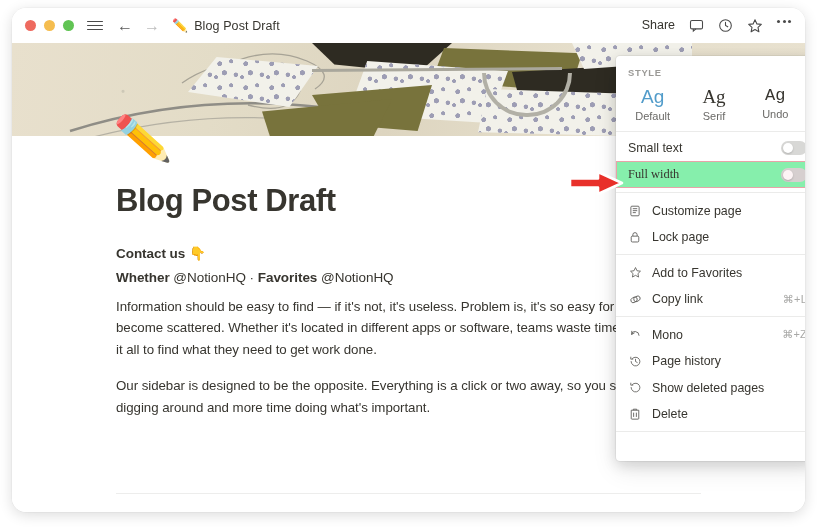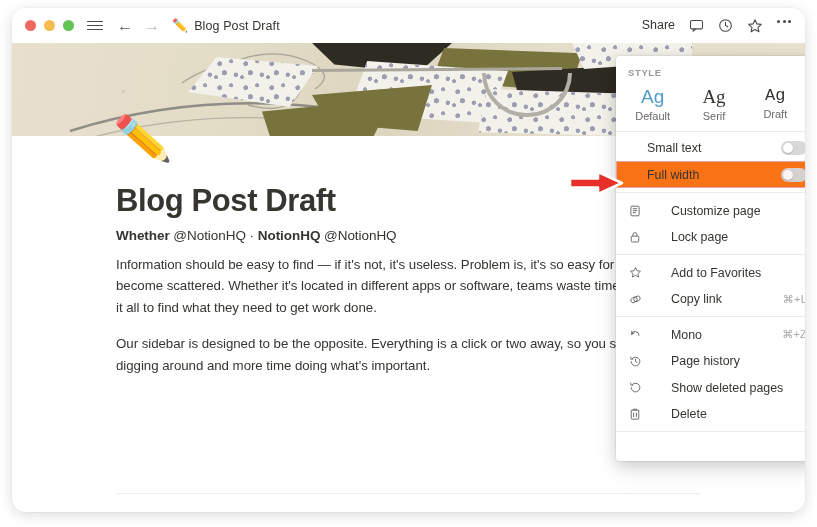--- a/index.html
+++ b/index.html
@@ -153,40 +153,41 @@
   .style-opt.mono .ag { font-family:"Liberation Mono", monospace; font-size: 17px; }
   .style-opt .cap { font-size: 11px; color:#6b6a67; margin-top: 2px; }
   .style-opt.active .cap { color:#6b6a67; }
 
   .mdiv { height:1px; background:#ebebea; margin: 0; }
 
   .mitem {
     display:flex; align-items:center; height: 26.5px;
     padding: 0 11px 0 12px; gap: 10px; position:relative;
   }
-  .mitem .mlabel { flex: 1; white-space:nowrap;margin-left:19px; }
+  .mitem .mlabel { flex: 1; white-space:nowrap; }
   .mitem .shortcut { font-size: 11px; color:#a8a8a6; letter-spacing:.2px; }
   .mitem .mico { width: 14px; display:flex; align-items:center; justify-content:center; color:#5f5e5b; }
   .mitem .mico svg { display:block; }
 
   
   .toggle {
     width: 26px; height: 13.5px; border-radius: 7px;
     background:#d8d8d6; position:relative; flex:0 0 auto;
   }
   .toggle i {
     position:absolute; left:1.5px; top:1.5px;
     width:10.5px; height:10.5px; border-radius:50%;
     background:#ffffff; box-shadow: 0 1px 2px rgba(0,0,0,.18); display:block;
   }
   #row-fullwidth {
-    background:#f97316;
+    background:#86efac;
     outline: 1.6px solid #e8a3a8;
     outline-offset: -1.6px;
     height: 27px;
+    font-family: Liberation Serif, serif;
   }
   #row-fullwidth .toggle { background:#d6cfcf; }
   #row-fullwidth .toggle i { background:#fdf4f5; }
 
   .grp { padding: 4px 0; }
   .grp.tight { padding: 3px 0 4px 0; }
 
   
   #red-arrow {
     position: absolute; left: 556px; top: 162px;
@@ -274,26 +275,30 @@
       </div>
     </div>
 
     <span id="pencil-emoji">✏️</span>
 
     <div id="docbody">
       <div id="content">
 
         <h1 id="page-heading">Blog Post Draft</h1>
 
+        <p class="contact-line">
+          <span>Contact us</span>
+          <span class="emo">👇</span>
+        </p>
 
         <p class="social-line">
           <b>Whether</b>
           <span>@NotionHQ</span>
           <span class="sep">·</span>
-          <b>NotionHQ</b>
+          <b>Favorites</b>
           <span>@NotionHQ</span>
         </p>
 
 
         <p class="para">Information should be easy to find — if it's not, it's useless. Problem is, it's so easy for information to become scattered. Whether it's located in different apps or software, teams waste time searching through it all to find what they need to get work done.</p>
         <p class="para second">Our sidebar is designed to be the opposite. Everything is a click or two away, so you spend less time digging around and more time doing what's important.</p>
       </div>
       <div id="bottom-divider"></div>
     </div>
 
@@ -305,21 +310,21 @@
         <div class="style-opt active">
           <div class="ag">Ag</div>
           <div class="cap">Default</div>
         </div>
         <div class="style-opt serif">
           <div class="ag">Ag</div>
           <div class="cap">Serif</div>
         </div>
         <div class="style-opt mono">
           <div class="ag">Ag</div>
-          <div class="cap">Draft</div>
+          <div class="cap">Undo</div>
         </div>
       </div>
 
       <div class="mdiv"></div>
 
       <div class="grp tight">
         <div class="mitem">
           <span class="mlabel">Small text</span>
           <span class="toggle">
               <i></i>

